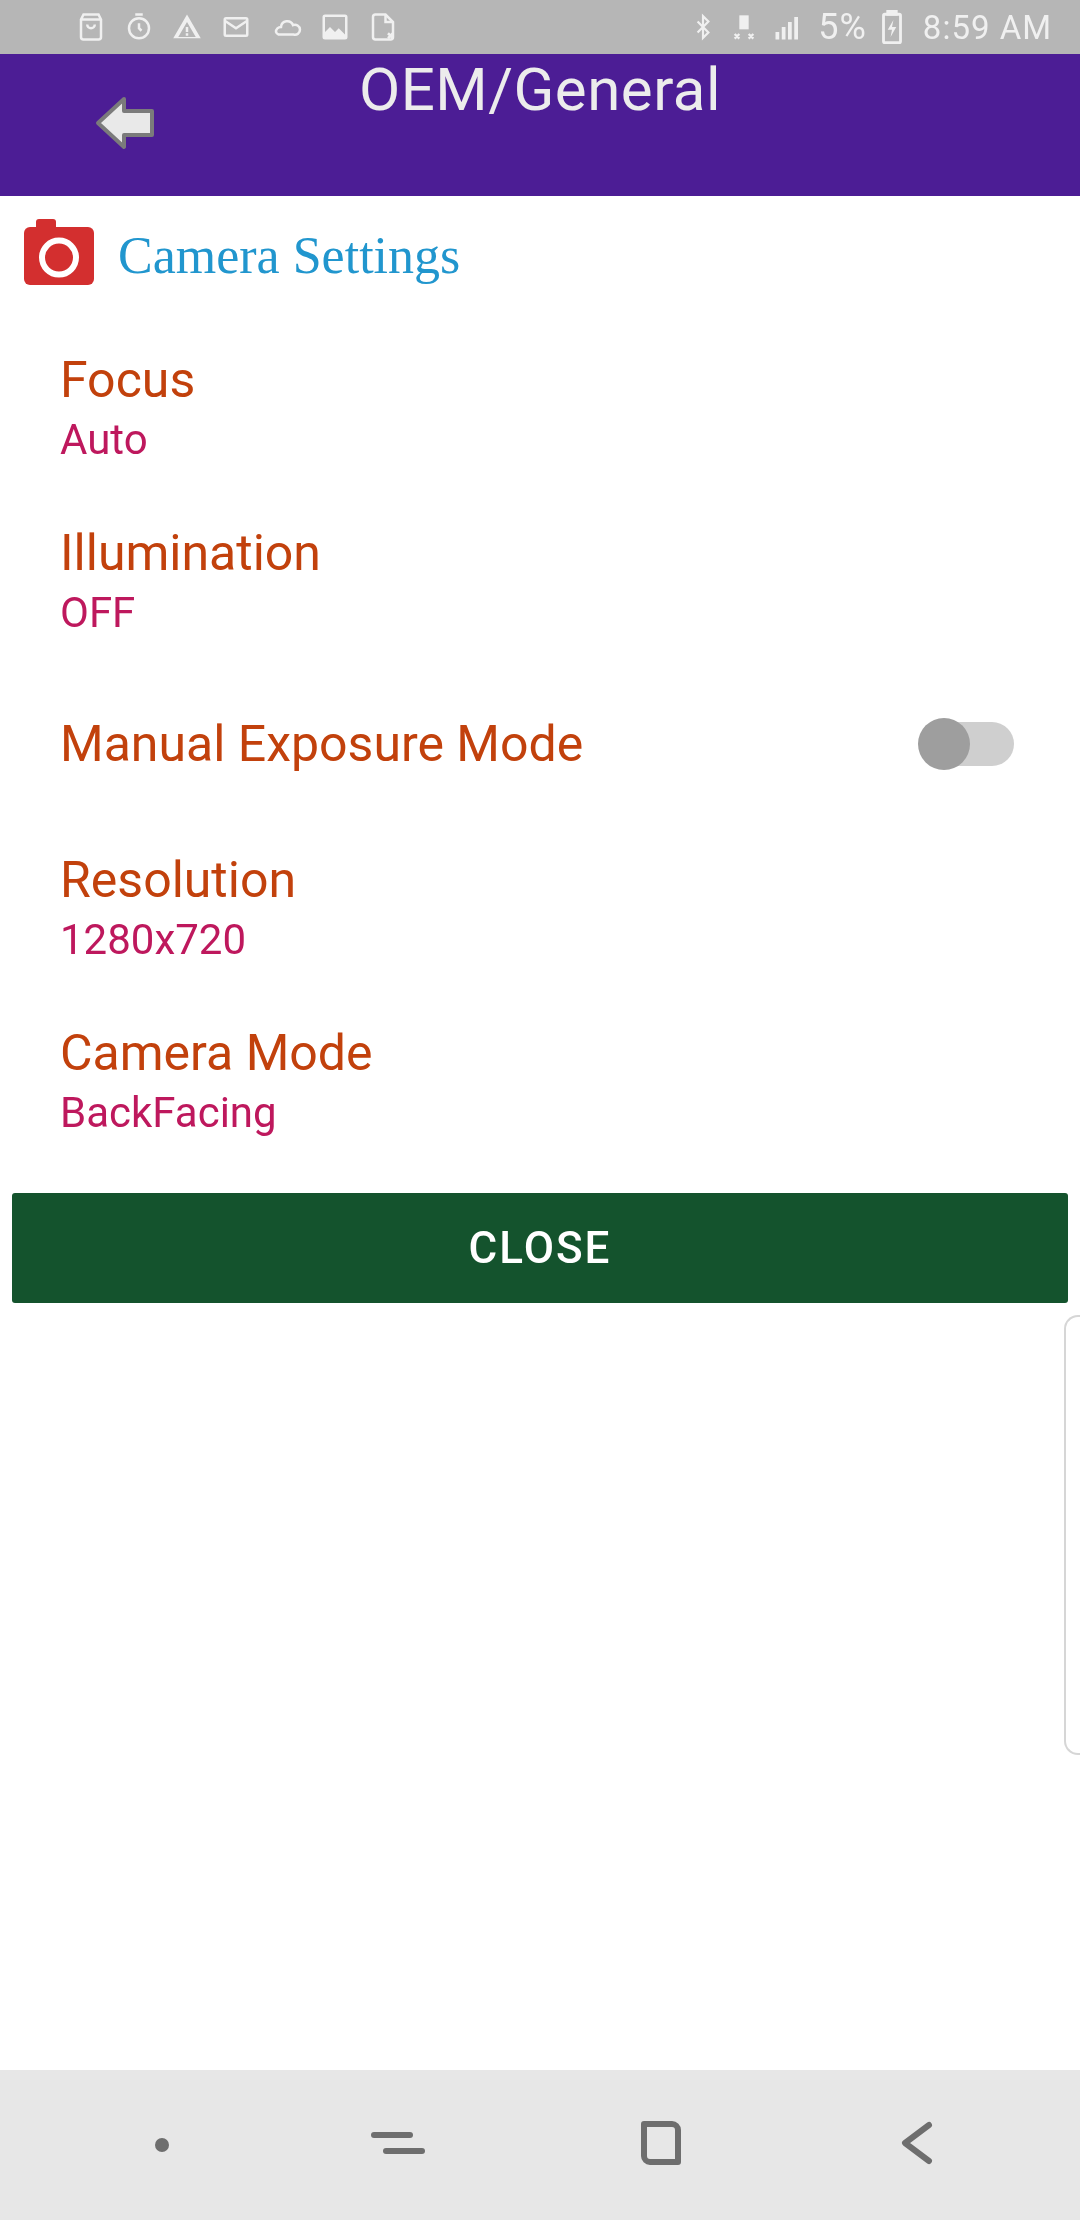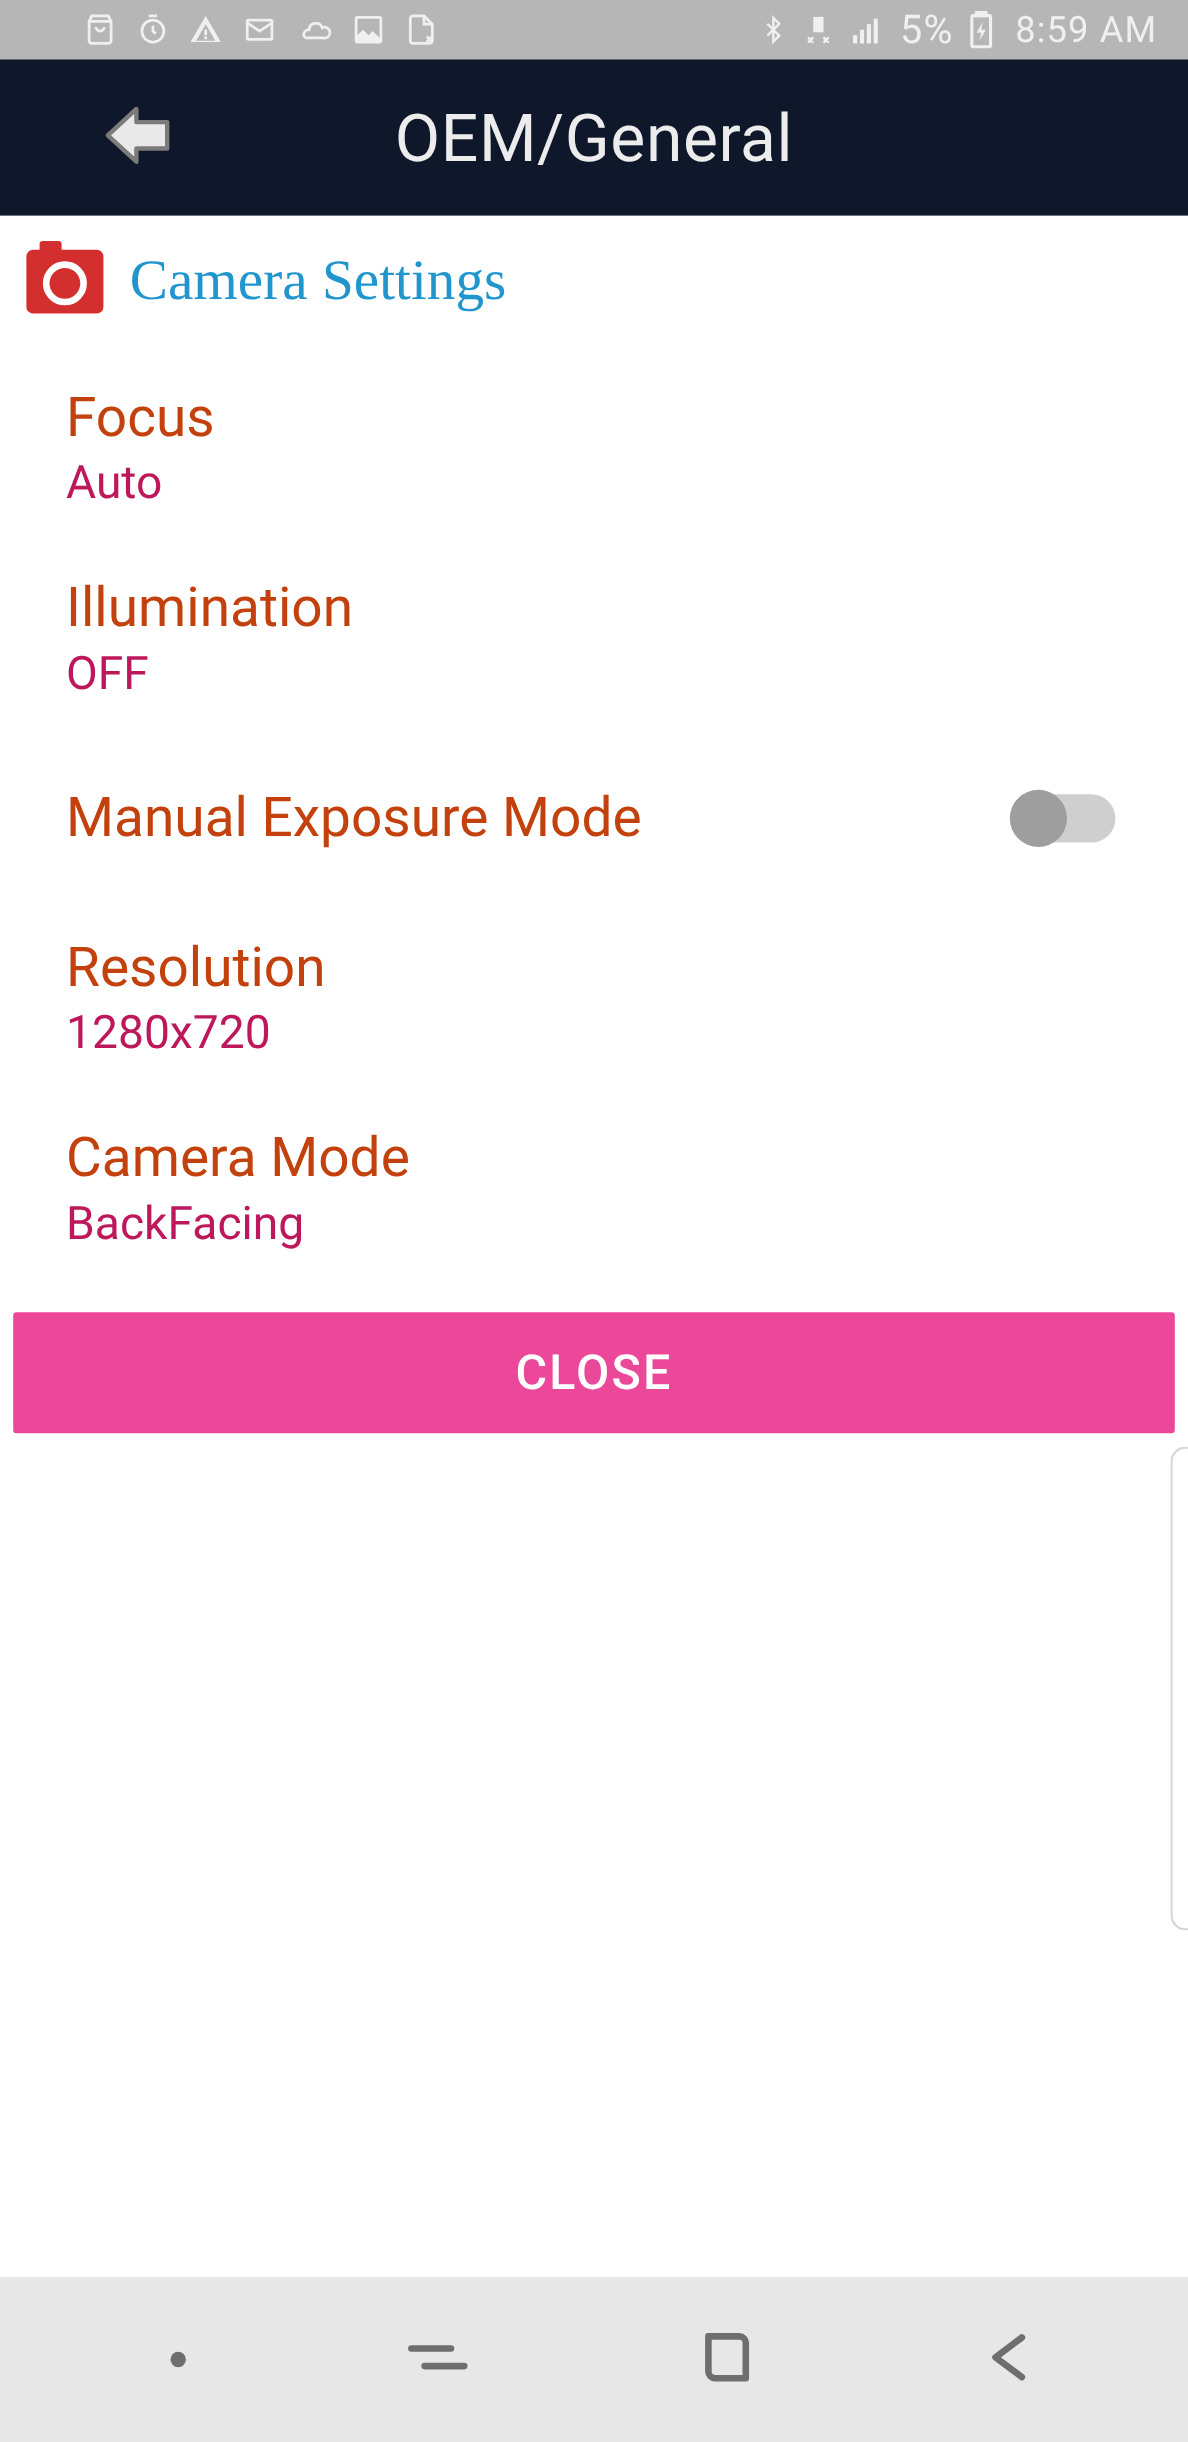--- a/index.html
+++ b/index.html
@@ -12,22 +12,22 @@
     padding:0 28px 0 76px; color:#f0f0f0; font-size:34px; font-weight:400;
   }
   .status-left,.status-right{display:flex; align-items:center; gap:18px;}
   .status-right{gap:14px;}
   .status-icon svg{display:block;}
   .status-time{font-size:33px; letter-spacing:1px; margin-left:6px;}
   .status-batt{font-size:36px; letter-spacing:1px;}
 
   
   .app-bar{
-    width:100%; height:142px; background:#0f172a;
-    display:flex; align-items:center; position:relative;
+    width:100%; height:142px; background:#4c1d95;
+    display:flex; align-items:flex-start; position:relative;
   }
   .back-btn{
     position:absolute; left:90px; top:50%; transform:translateY(-50%);
     width:70px; height:70px; display:flex; align-items:center; justify-content:center;
   }
   .app-title{
     width:100%; text-align:center; color:#ececec; font-size:60px; font-weight:400;
     letter-spacing:0.5px;
   }
 
@@ -72,21 +72,21 @@
     margin-right:6px;
   }
   .toggle::after{
     content:""; position:absolute; width:52px; height:52px; border-radius:50%;
     background:#9e9e9e; left:-6px; top:-4px;
   }
 
   
   .close-btn{
     margin:26px 12px 0 12px; height:110px;
-    background:#ec4899; color:#fff; font-size:44px; font-weight:500;
+    background:#14532d; color:#fff; font-size:44px; font-weight:500;
     display:flex; align-items:center; justify-content:center;
     letter-spacing:2px; border-radius:3px;
   }
 
   
   .scroll-indicator{
     position:absolute; right:0; top:1315px; width:16px; height:440px;
     border:2px solid #d6d6d6; border-right:none; border-radius:14px 0 0 14px;
     background:#fff;
   }

